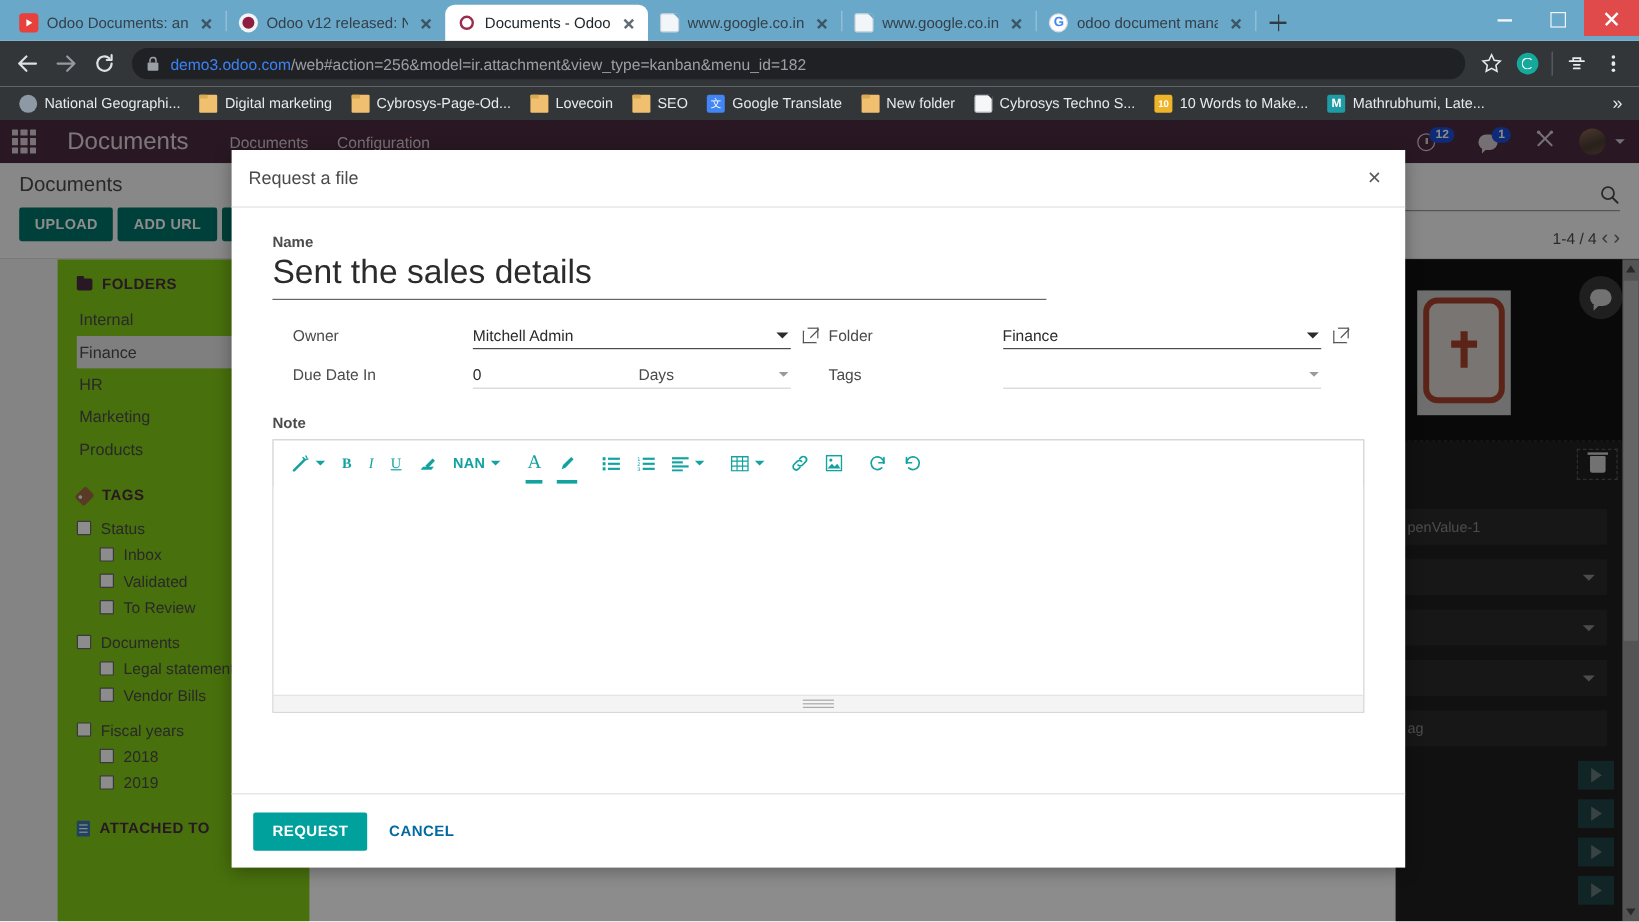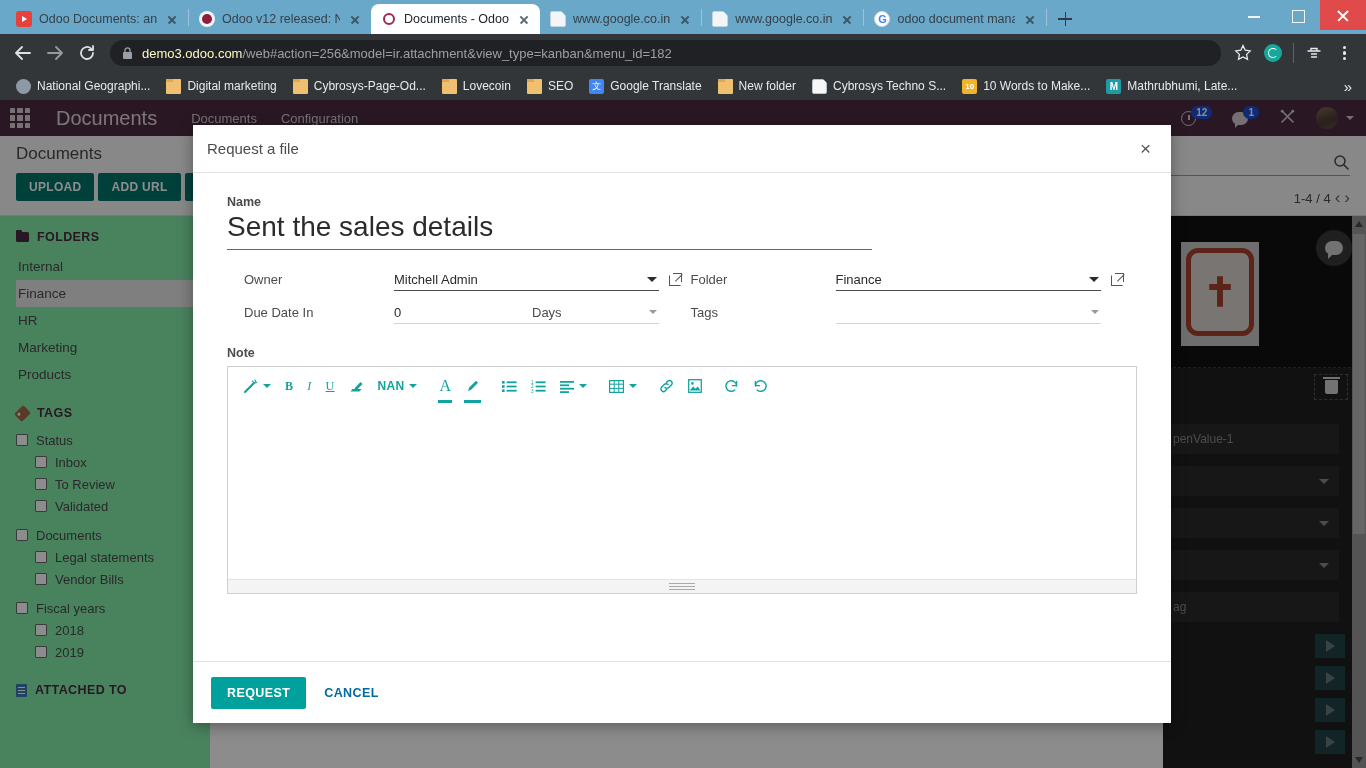--- a/index.html
+++ b/index.html
@@ -102,21 +102,21 @@
   .navbtn svg { position: absolute; left: 5px; top: 5px; }
   #omnibox {
     flex: 1; height: 26px; background: #202124; border-radius: 13px;
     display: flex; align-items: center; padding: 0 12px; gap: 9px;
     margin: 0 6px; min-width: 0;
   }
   #url-text {
     font-size: 13px; color: #9aa0a6; white-space: nowrap;
     overflow: hidden; font-family: "Liberation Sans", sans-serif;
   }
-  #url-text b { color: #fef9c3; font-weight: normal; }
+  #url-text b { color: #3b82f6; font-weight: normal; }
   .omni-right { display: flex; align-items: center; gap: 2px; }
   .ic-btn { width: 28px; height: 28px; position: relative; }
   #grammarly-icon {
     width: 18px; height: 18px; border-radius: 50%; background: #15a89b;
     margin: 5px; position: relative;
   }
   #grammarly-icon::after {
     content: ""; position: absolute; inset: 4px;
     border: 1.7px solid #fff; border-radius: 50%;
     border-right-color: transparent;
@@ -219,22 +219,22 @@
     align-items: center; justify-content: flex-end;
   }
   #cp-pager {
     position: absolute; right: 16px; top: 52px; display: flex;
     align-items: center; gap: 4px; color: #4c4c4c; font-size: 13px;
   }
   .pg-arrow { font-size: 17px; color: #666; }
 
   #odoo-body { display: flex; height: 552px; }
   #sidebar {
-    width: 210px; background: #86efac; padding: 14px 0 0 16px;
-    font-size: 13px; color: #4b4b4b; overflow: hidden; flex: 0 0 210px;
+    width: 210px; background: #84cc16; padding: 14px 0 0 16px;
+    font-size: 13px; color: #4b4b4b; overflow: hidden; flex: 0 0 210px; margin-left: 48px;
   }
   .side-heading {
     display: flex; align-items: center; gap: 8px; font-size: 12.5px;
     font-weight: bold; color: #4a2c40; letter-spacing: .4px; margin-bottom: 9px;
   }
   #folder-icon { width: 13px; height: 10px; background: #4a2c40;
                  border-radius: 1.5px; position: relative; }
   #folder-icon::before { content:""; position:absolute; left:0; top:-2.5px;
                  width:6px; height:3px; background:#4a2c40; border-radius:1px 1px 0 0;}
   #tag-icon { width: 13px; height: 11px; background: #a36a45;
@@ -658,25 +658,25 @@
         <div class="tag-row">
             <span class="tag-cb"></span>
             <span class="tag-label">Status</span>
           </div>
         <div class="tag-row child">
             <span class="tag-cb"></span>
             <span class="tag-label">Inbox</span>
           </div>
         <div class="tag-row child">
             <span class="tag-cb"></span>
-            <span class="tag-label">To Review</span>
+            <span class="tag-label">Validated</span>
           </div>
         <div class="tag-row child">
             <span class="tag-cb"></span>
-            <span class="tag-label">Validated</span>
+            <span class="tag-label">To Review</span>
           </div>
       </div>
       <div class="tag-group" style="margin-top:7px">
         <div class="tag-row">
             <span class="tag-cb"></span>
             <span class="tag-label">Documents</span>
           </div>
         <div class="tag-row child">
             <span class="tag-cb"></span>
             <span class="tag-label">Legal statements</span>

